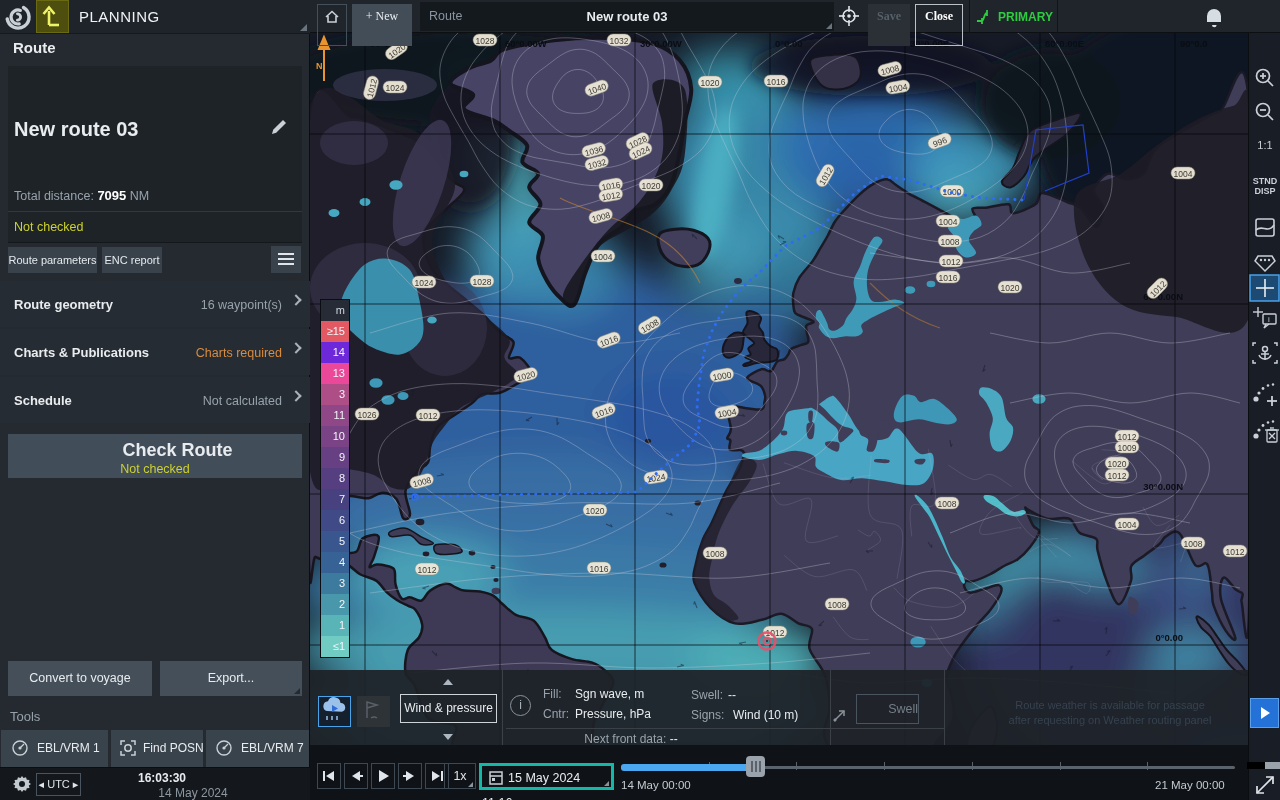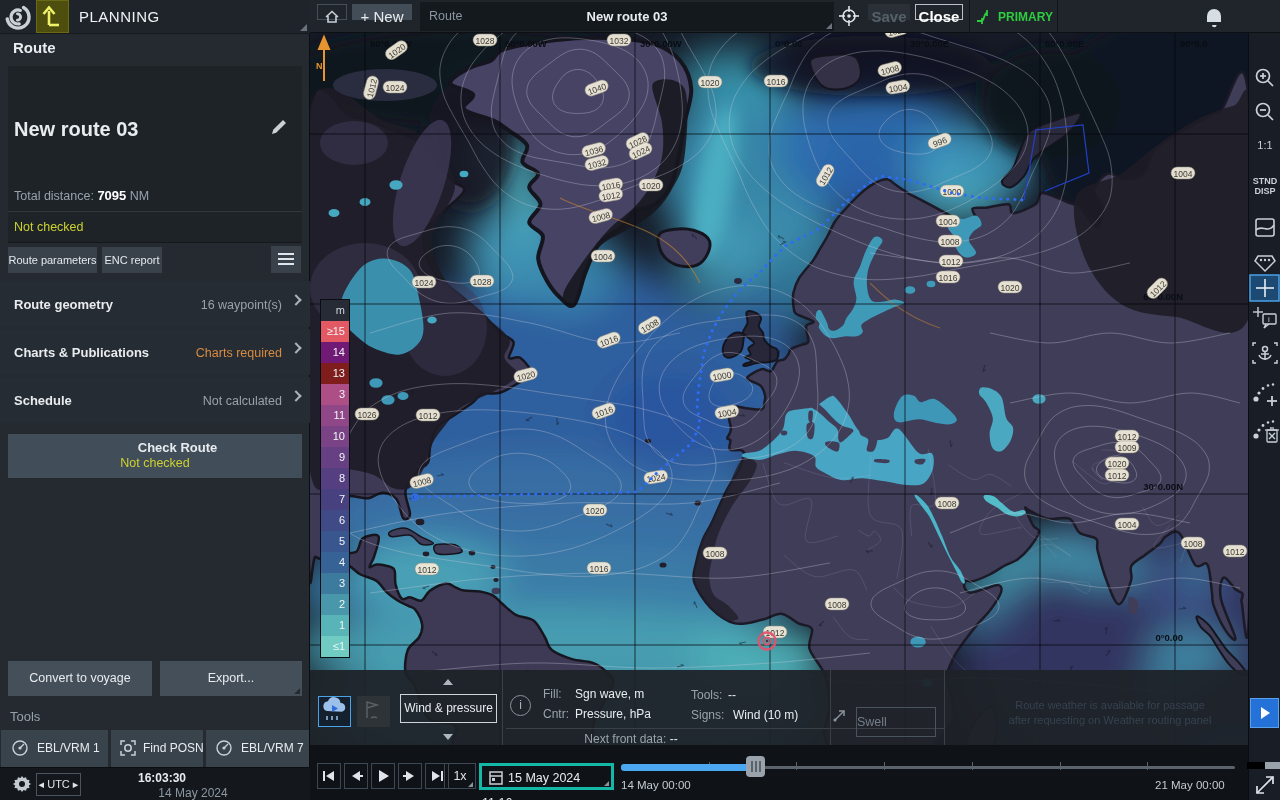--- a/index.html
+++ b/index.html
@@ -19,33 +19,33 @@
 #ncrow { position:absolute; left:8px; top:211px; width:294px; height:32px; background:#1e2328; border-top:1px solid #33383e; border-bottom:1px solid #14181c; }
 #ncrow span { position:absolute; left:6px; top:8px; color:#ccd12f; font-size:12.5px; }
 .tab { position:absolute; top:247px; height:26px; background:#39424b; color:#e4e9ed; font-size:11px; line-height:26px; text-align:center; white-space:nowrap; overflow:hidden; }
 #burger { position:absolute; left:271px; top:246px; width:30px; height:27px; background:#39424b; }
 #burger div { position:absolute; left:7px; width:16px; height:2px; background:#dfe5ea; }
 .lrow { position:absolute; left:0px; width:310px; height:46px; background:#262c33; }
 .lrow .lt { position:absolute; left:14px; top:16px; font-size:13px; font-weight:bold; }
 .lrow .rt { position:absolute; right:28px; top:17px; font-size:12.5px; color:#98a2ab; }
 .lrow .ch { position:absolute; right:10px; top:15px; width:8px; height:8px; border-right:2px solid #aab3bb; border-top:2px solid #aab3bb; transform:rotate(45deg); }
 #checkbtn { position:absolute; left:8px; top:434px; width:294px; height:44px; background:#414d59; text-align:center; }
-#checkbtn .a { margin-top:6px; font-size:13px; font-weight:bold;padding-left:45px; }
+#checkbtn .a { margin-top:6px; font-size:18px; font-weight:bold;padding-left:45px; }
 #checkbtn .b { font-size:12.5px; color:#ccd12f; margin-top:1px; }
 .bigbtn { position:absolute; top:661px; height:35px; background:#454f59; color:#e8ecef; font-size:12.5px; text-align:center; line-height:35px; }
 #toolslbl { position:absolute; left:10px; top:709px; font-size:13px; color:#97a1aa; }
 .toolbtn { position:absolute; top:730px; height:37px; background:#39434c; color:#e8ecef; font-size:12px; white-space:nowrap; }
 .toolbtn span { position:absolute; top:11px; }
 #clockbar { position:absolute; left:0; top:767px; width:310px; height:33px; background:#14181d; border-top:1px solid #0c0f12; }
 #utcbox { position:absolute; left:36px; top:5px; width:45px; height:23px; border:1px solid #4a545e; font-size:11px; color:#dfe5ea; text-align:center; line-height:21px; }
 #time1 { position:absolute; left:138px; top:3px; width:110px; text-align:left; font-size:12px; font-weight:bold; }
 #time2 { position:absolute; left:138px; top:18px; width:110px; text-align:center; font-size:12px; color:#8d97a1; }
 
 #topbar { position:absolute; left:310px; top:0; width:970px; height:33px; background:#20252b; border-bottom:1px solid #0d1013; }
-.tbtn { position:absolute; top:4px; height:16px; font-size:15px; }
+.tbtn { position:absolute; top:4px; height:42px; font-size:12px;font-family:Liberation Serif, serif; }
 #homebtn { left:7px; width:30px; border:1px solid #454f59; }
 #newbtn { left:42px; width:60px; background:#434d57; text-align:center; line-height:25px; }
 #routefield { position:absolute; left:110px; top:2px; width:414px; height:29px; background:#14191e; }
 #routefield .l { position:absolute; left:9px; top:7px; color:#8b95a0; font-size:12.5px; }
 #routefield .c { position:absolute; width:100%; top:7px; text-align:center; font-weight:bold; font-size:13px; }
 #targetbtn { position:absolute; left:526px; top:2px; width:27px; height:29px; }
 #savebtn { left:558px; width:42px; background:#2a3036; color:#566069; font-weight:bold; text-align:center; line-height:25px; }
 #closebtn { left:605px; width:48px; border:1.5px solid #b9c0c7; color:#fff; font-weight:bold; text-align:center; line-height:23px; }
 #tdiv1 { position:absolute; left:659px; top:0; width:1px; height:33px; background:#111418; }
 #primary { position:absolute; left:688px; top:10px; color:#2ecc40; font-weight:bold; font-size:12px; }
@@ -58,21 +58,21 @@
 
 #wbar { position:absolute; left:0px; top:637px; width:938px; height:75px; background:rgba(30,34,39,0.94); }
 #wbar .vdiv { position:absolute; top:0; width:1px; height:75px; background:#3a4046; }
 .wbtn { position:absolute; top:26px; width:33px; height:31px; }
 #wdrop { position:absolute; left:90px; top:24px; width:97px; height:29px; border:1px solid #cfd4d8; font-size:12px; text-align:center; line-height:27px; }
 .tri { position:absolute; width:0; height:0; border-left:5px solid transparent; border-right:5px solid transparent; }
 #ibtn { position:absolute; left:200px; top:25px; width:21px; height:21px; border:1.5px solid #8a949c; border-radius:50%; color:#aeb7bf; font-size:12px; text-align:center; line-height:19px; }
 .wlab { position:absolute; font-size:12px; color:#9aa3ab; }
 .wval { position:absolute; font-size:12px; color:#e8ecef; }
 #nextfront { position:absolute; left:161px; top:62px; width:320px; text-align:center; font-size:12px; color:#9aa3ab; }
-#swellbtn { position:absolute; left:546px; top:37px; width:80px; height:30px; border:1px solid #4a545e; color:#737e88; font-size:12.5px; text-align:left; line-height:28px; }
+#swellbtn { position:absolute; left:546px; top:24px; width:63px; height:30px; border:1px solid #4a545e; color:#737e88; font-size:12.5px; text-align:right; line-height:28px; }
 #wmsg { position:absolute; left:650px; top:28px; width:300px; font-size:11px; color:#36424f; text-align:center; line-height:1.4; }
 
 #tline { position:absolute; left:0px; top:712px; width:938px; height:55px; background:#0f1317; }
 .pbtn { position:absolute; top:18px; width:24px; height:26px; border:1px solid #3e4852; color:#dfe5ea; text-align:center; font-size:12.5px; line-height:24px; }
 #cal { position:absolute; left:169px; top:18px; width:135px; height:27px; border:3px solid #14b8a6; font-size:12.5px; line-height:25px; }
 #track { position:absolute; left:311px; top:21px; width:614px; height:3px; background:#5a626c; border-radius:2px; }
 #trackfill { position:absolute; left:311px; top:19px; width:135px; height:7px; background:#4aa7f0; border-radius:3px; }
 #thandle { position:absolute; left:436px; top:11px; width:19px; height:21px; background:#9aa2ac; border-radius:4px; }
 #tl1 { position:absolute; left:311px; top:34px; font-size:11.5px; color:#c3cad1; }
 #tl2 { position:absolute; left:845px; top:34px; font-size:11.5px; color:#c3cad1; }
@@ -559,22 +559,22 @@
       </g>
 <g stroke="#e8952f" stroke-width="2" fill="#e8952f">
         <line x1="14" y1="48" x2="14" y2="14"></line>
         <path d="M14,4 L9,16 L19,16 Z"></path>
         <text x="6" y="36" font-size="9" font-weight="bold" fill="#e8952f" stroke="none">N</text>
       </g>
 </svg>
 <div id="legend">
       <div class="lgc" style="background:#262b36;color:#cfd6dd">m</div>
       <div class="lgc" style="background:#e25964">≥15</div>
-      <div class="lgc" style="background:#701a75">14</div>
-      <div class="lgc" style="background:#7f1d1d">13</div>
+      <div class="lgc" style="background:#6d28d9">14</div>
+      <div class="lgc" style="background:#ec4899">13</div>
       <div class="lgc" style="background:#ad4e87">3</div>
       <div class="lgc" style="background:#8f4787">11</div>
       <div class="lgc" style="background:#7a4386">10</div>
       <div class="lgc" style="background:#664083">9</div>
       <div class="lgc" style="background:#553f80">8</div>
       <div class="lgc" style="background:#48417f">7</div>
       <div class="lgc" style="background:#404a86">6</div>
       <div class="lgc" style="background:#3a568e">5</div>
       <div class="lgc" style="background:#376295">4</div>
       <div class="lgc" style="background:#3d7b9e">3</div>
@@ -607,21 +607,21 @@
         </svg>
   </div>
   <div class="tri" style="left:133px;top:9px;border-bottom:6px solid #aeb7bf"></div>
   <div id="wdrop">Wind &amp; pressure</div>
   <div class="tri" style="left:133px;top:64px;border-top:6px solid #aeb7bf"></div>
   <div id="ibtn">i</div>
   <div class="wlab" style="left:233px;top:17px">Fill:</div>
       <div class="wval" style="left:265px;top:17px">Sgn wave, m</div>
   <div class="wlab" style="left:233px;top:37px">Cntr:</div>
       <div class="wval" style="left:265px;top:37px">Pressure, hPa</div>
-  <div class="wlab" style="left:381px;top:18px">Tools:</div>
+  <div class="wlab" style="left:381px;top:18px">Swell:</div>
       <div class="wval" style="left:418px;top:18px">--</div>
   <div class="wlab" style="left:381px;top:38px">Signs:</div>
       <div class="wval" style="left:423px;top:38px">Wind (10 m)</div>
   <div style="position:absolute;left:196px;top:58px;width:438px;height:1px;background:#3a4046"></div>
   <div id="nextfront">Next front data: <span style="color:#e8ecef">--</span></div>
   <svg style="position:absolute;left:521px;top:36px" width="18" height="18" viewBox="0 0 18 18">
         <g stroke="#8a949c" stroke-width="1.5" fill="none">
           <line x1="4" y1="14" x2="13" y2="5"></line>
           <path d="M8 5 L13 5 L13 10"></path>
           <line x1="3" y1="15" x2="5" y2="13" stroke-width="2.5"></line>

